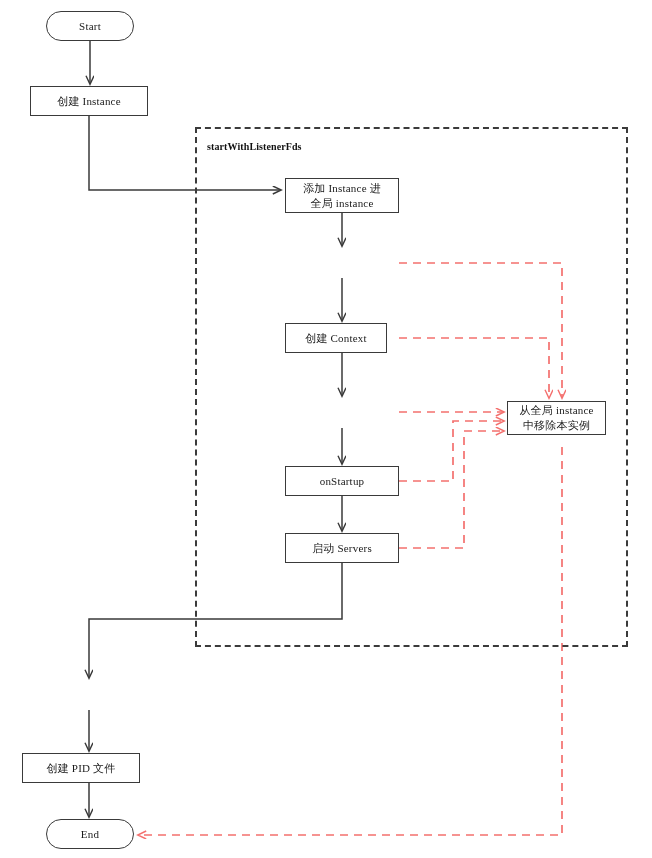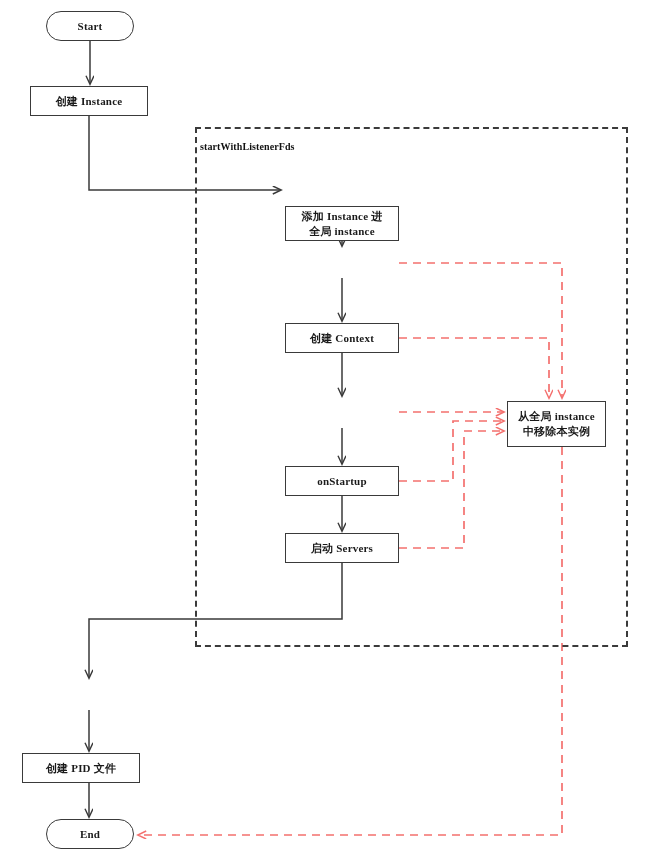--- a/index.html
+++ b/index.html
@@ -15,21 +15,20 @@
     box-sizing:border-box;
     background:#ffffff;
     border:1.6px solid #3a3a3a;
     display:flex;align-items:center;justify-content:center;
     text-align:center;
     color:#1a1a1a;
     font-size:11px;
     line-height:15px;
     letter-spacing:.2px;
     white-space:pre-line;
-    font-weight:bold;
   }
   .node.terminal{border-radius:15px;}
   .node.danger{border-color:#3a3a3a;}
   .grouplabel{
     position:absolute;
     font-size:10px;
     color:#111;
     font-weight:bold;
     letter-spacing:.1px;
     white-space:nowrap;
@@ -74,50 +73,50 @@
       <path d="M399,263 L562,263 L562,398" marker-end="url(#ah-red)"></path>
       <path d="M399,338 L549,338 L549,398" marker-end="url(#ah-red)"></path>
       <path d="M399,412 L504,412" marker-end="url(#ah-red)"></path>
       <path d="M399,481 L453,481 L453,421 L504,421" marker-end="url(#ah-red)"></path>
       <path d="M399,548 L464,548 L464,431 L504,431" marker-end="url(#ah-red)"></path>
       <path d="M562,447 L562,835 L138,835" marker-end="url(#ah-red)"></path>
     </g>
   </svg>
 
   <div class="groupbox" style="left:195px;top:127px;width:433px;height:520px;"></div>
-  <div class="grouplabel" style="left:200px;top:141px;">startWithListenerFds</div>
+  <div class="grouplabel" style="left:207px;top:141px;">startWithListenerFds</div>
 
   <div class="node terminal" style="left:46px;top:11px;width:88px;height:30px;">
     <span>Start</span>
   </div>
 
   <div class="node" style="left:30px;top:86px;width:118px;height:30px;">
     <span>创建 Instance</span>
   </div>
 
-  <div class="node" style="left:285px;top:178px;width:114px;height:35px;margin-top:28px;">
+  <div class="node" style="left:285px;top:178px;width:114px;height:35px;">
     <span>添加 Instance 进
 全局 instance</span>
   </div>
 
 
-  <div class="node" style="left:285px;top:323px;width:114px;height:30px;text-align:center;">
+  <div class="node" style="left:285px;top:323px;width:102px;height:30px;text-align:center;">
     <span>创建 Context</span>
   </div>
 
 
   <div class="node" style="left:285px;top:466px;width:114px;height:30px;">
     <span>onStartup</span>
   </div>
 
   <div class="node" style="left:285px;top:533px;width:114px;height:30px;">
     <span>启动 Servers</span>
   </div>
 
-  <div class="node danger" style="left:507px;top:401px;width:99px;height:46px;">
+  <div class="node danger" style="left:507px;top:401px;width:99px;height:34px;">
     <span>从全局 instance
 中移除本实例</span>
   </div>
 
 
   <div class="node" style="left:22px;top:753px;width:118px;height:30px;">
     <span>创建 PID 文件</span>
   </div>
 
   <div class="node terminal" style="left:46px;top:819px;width:88px;height:30px;">

